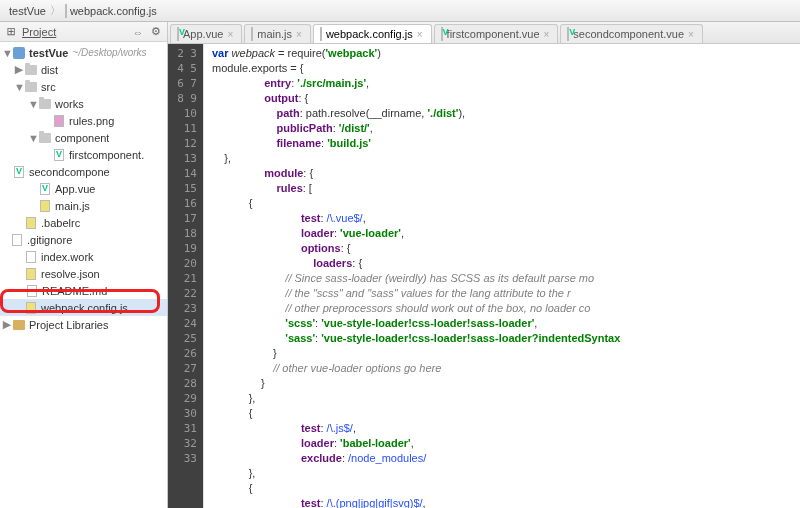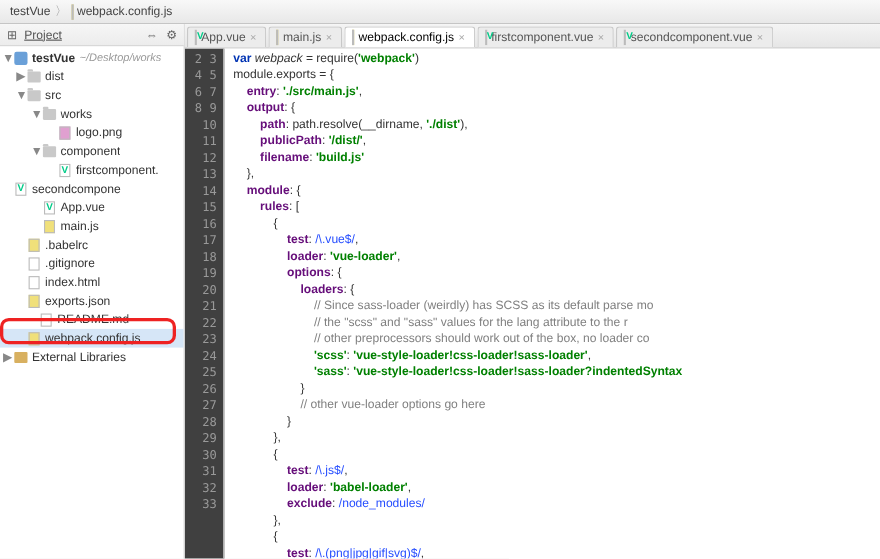--- a/index.html
+++ b/index.html
@@ -27,23 +27,23 @@
 .editor { flex: 1; display: flex; flex-direction: column; background: #fff; }
 .tabbar { height: 22px; background: linear-gradient(#f4f4f4,#e6e6e6); border-bottom: 1px solid #c8c8c8; display: flex; align-items: flex-end; padding-left: 2px; }
 .tab { display: flex; align-items: center; gap: 4px; padding: 3px 8px 3px 6px; border: 1px solid #c8c8c8; border-bottom: none; background: #ececec; border-radius: 3px 3px 0 0; margin-right: 2px; color: #555; }
 .tab.active { background: #fff; color: #000; }
 .tab .close { color: #aaa; font-size: 10px; }
 
 .code-area { flex: 1; display: flex; overflow: hidden; }
 .gutter { width: 36px; background: #404040; border-right: 1px solid #e0e0e0; text-align: right; padding: 2px 6px 2px 2px; color: #999; font-family: Menlo, Consolas, monospace; font-size: 11px; line-height: 15px; }
 .code { flex: 1; padding: 2px 0 2px 8px; font-family: Menlo, Consolas, monospace; font-size: 11px; line-height: 15px; white-space: pre; color: #333; overflow: hidden; }
 .kw { color: #0033b3; font-weight: bold; }
-.fld { color: #660e7a; font-weight: bold; }
+.fld { color: #660e7a; font-weight: bold; margin-left: 40px; }
 .str { color: #008000; font-weight: bold; }
-.cmt { color: #808080; }
+.cmt { color: #808080; font-style: italic; }
 .rgx { color: #264eff; }
 .id { color: #333; font-style: italic; }
 
 .ic-folder { width: 12px; height: 10px; background: #c9c9c9; border-radius: 1px; position: relative; }
 .ic-folder::before { content: ""; position: absolute; top: -2px; left: 0; width: 5px; height: 2px; background: #c9c9c9; border-radius: 1px 1px 0 0; }
 .ic-file { width: 10px; height: 12px; background: #fff; border: 1px solid #bbb; position: relative; }
 .ic-js { background: #f0e07a; }
 .ic-json { background: #f0e07a; }
 .ic-vue::after { content: "V"; color: #0c8; font-weight: bold; font-size: 9px; position: absolute; left: 1px; top: -1px; }
 .ic-png { background: #e0a0d0; }
@@ -103,21 +103,21 @@
           <span class="ic">
             <span class="ic-folder"></span>
           </span>
           <span class="name">works</span>
         </div>
       <div class="tree-row" style="padding-left:42px">
           <span class="tw"></span>
           <span class="ic">
             <span class="ic-file ic-png"></span>
           </span>
-          <span class="name">logo.png</span>
+          <span class="name">rules.png</span>
         </div>
       <div class="tree-row" style="padding-left:28px">
           <span class="tw">▼</span>
           <span class="ic">
             <span class="ic-folder"></span>
           </span>
           <span class="name">component</span>
         </div>
       <div class="tree-row" style="padding-left:42px">
           <span class="tw"></span>
@@ -147,61 +147,61 @@
           </span>
           <span class="name">main.js</span>
         </div>
       <div class="tree-row" style="padding-left:14px">
           <span class="tw"></span>
           <span class="ic">
             <span class="ic-file ic-json"></span>
           </span>
           <span class="name">.babelrc</span>
         </div>
-      <div class="tree-row" style="padding-left:14px">
+      <div class="tree-row" style="padding-left:0">
           <span class="tw"></span>
           <span class="ic">
             <span class="ic-file"></span>
           </span>
           <span class="name">.gitignore</span>
         </div>
       <div class="tree-row" style="padding-left:14px">
           <span class="tw"></span>
           <span class="ic">
             <span class="ic-file"></span>
           </span>
-          <span class="name">index.html</span>
+          <span class="name">index.work</span>
         </div>
       <div class="tree-row" style="padding-left:14px">
           <span class="tw"></span>
           <span class="ic">
             <span class="ic-file ic-json"></span>
           </span>
-          <span class="name">exports.json</span>
-        </div>
-      <div class="tree-row" style="padding-left:25px">
+          <span class="name">resolve.json</span>
+        </div>
+      <div class="tree-row" style="padding-left:15px">
           <span class="tw"></span>
           <span class="ic">
             <span class="ic-file ic-md"></span>
           </span>
           <span class="name">README.md</span>
         </div>
       <div class="tree-row selected" style="padding-left:14px">
           <span class="tw"></span>
           <span class="ic">
             <span class="ic-file ic-js"></span>
           </span>
           <span class="name">webpack.config.js</span>
         </div>
       <div class="tree-row">
           <span class="tw">▶</span>
           <span class="ic">
             <span class="ic-lib"></span>
           </span>
-          <span class="name">External Libraries</span>
+          <span class="name">Project Libraries</span>
         </div>
       <div class="highlight-box" style="left:0;top:247px;width:160px;height:24px"></div>
     </div>
   </div>
 
   <div class="editor">
     <div class="tabbar" id="tabbar">
         <div class="tab">
           <span class="ic"><span class="ic-file ic-vue"></span></span>
           <span>App.vue</span>

